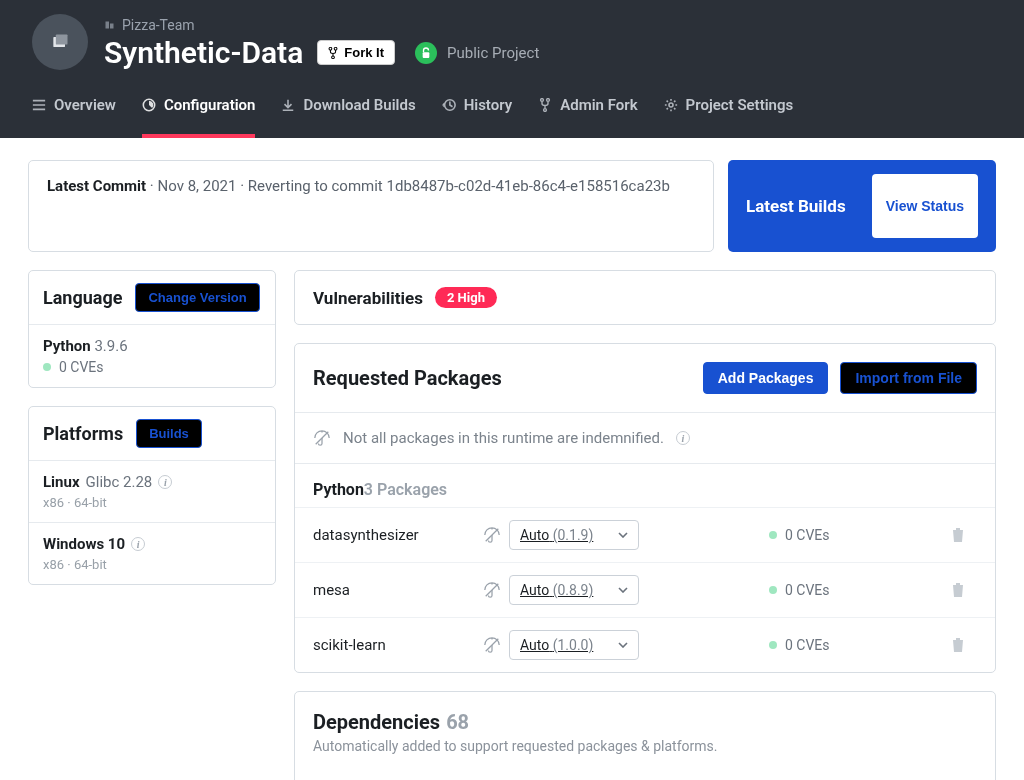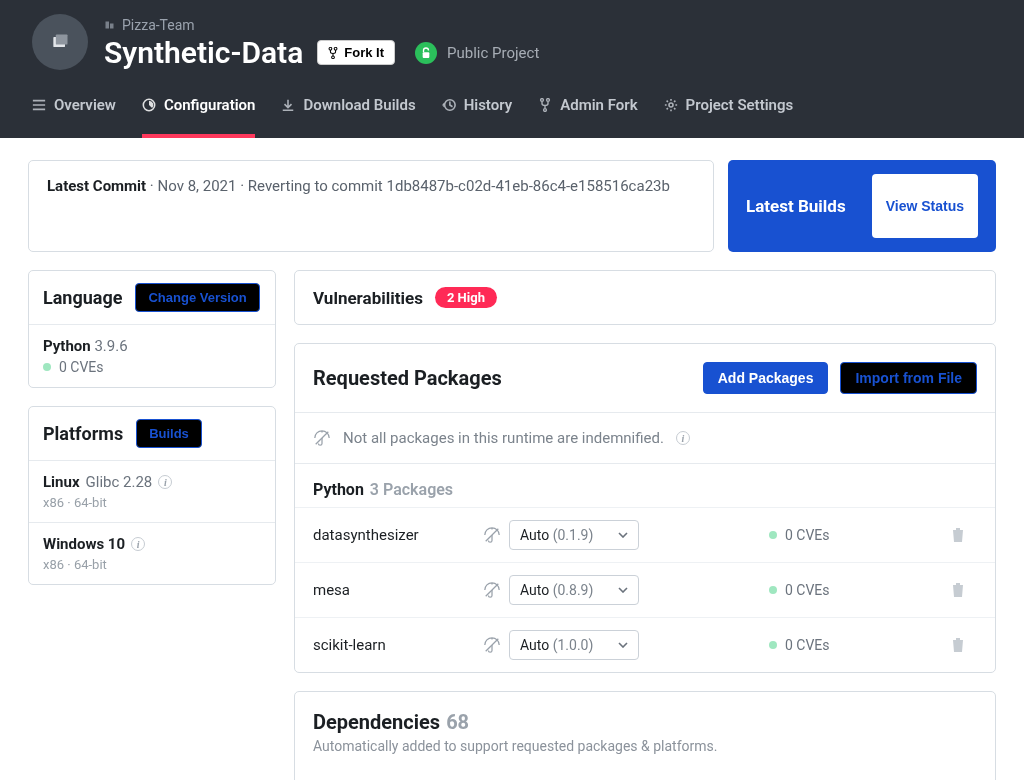--- a/index.html
+++ b/index.html
@@ -52,25 +52,25 @@
   .info-ic { width:14px; height:14px; border:1px solid #c6ccd2; border-radius:50%; display:inline-flex; align-items:center; justify-content:center; color:#9aa2ab; font-size:10px; font-weight:700; font-style:italic; font-family: Georgia, serif;}
   .vuln-row { padding:16px 18px; display:flex; align-items:center; gap:12px;}
   .vuln-row h3 { font-size:17px; font-weight:700;}
   .pill { background:#ff2a56; color:#fff; border-radius:14px; font-size:13px; font-weight:700; padding:3px 12px;}
   .req-hd { padding:18px 18px; display:flex; align-items:center; justify-content:space-between;}
   .req-hd h3 { font-size:20px; font-weight:700;}
   .hd-actions { display:flex; gap:12px;}
   .indem-row { padding:16px 18px; display:flex; align-items:center; gap:12px; color:#7b838c; font-size:15px;}
   .umb { width:18px; height:18px; }
   .grp-hd { padding:16px 18px 8px; font-size:16px; font-weight:700;}
-  .grp-hd span.count { color:#9aa2ab; font-weight:600; margin-left:6px;}
+  .grp-hd span.count { color:#9aa2ab; font-weight:600; }
   .pkg-row { padding:12px 18px; display:flex; align-items:center; border-top:1px solid #eef1f4;}
   .pkg-name { width:170px; font-size:15px; color:#1b1f23;}
   .pkg-umb { width:26px; color:#98a0a8;}
-  .pkg-sel { width:130px; }
+  .pkg-sel { width:130px;text-decoration:underline; }
   .sel { border:1px solid #cbd1d8; border-radius:4px; padding:6px 10px; font-size:14px; display:flex; align-items:center; justify-content:space-between; cursor:pointer; background:#fff;}
   .sel span.v { color:#7b838c;}
   .pkg-cve { flex:1; display:flex; align-items:center; gap:8px; color:#6b737d; font-size:14px; padding-left:130px;}
   .pkg-trash { width:26px; text-align:right; color:#bfc5cc; cursor:pointer;}
   .dep-hd { padding:18px 18px 6px;}
   .dep-title { font-size:20px; font-weight:700;}
   .dep-title span.ct { color:#9aa2ab; font-weight:700; margin-left:6px;}
   .dep-sub { color:#8b929b; font-size:14px; margin-top:4px;}
   .dep-grp { padding:20px 18px 8px; font-size:16px; font-weight:700;}
   .dep-row { padding:12px 18px; display:flex; align-items:center; border-top:1px solid #eef1f4;}

